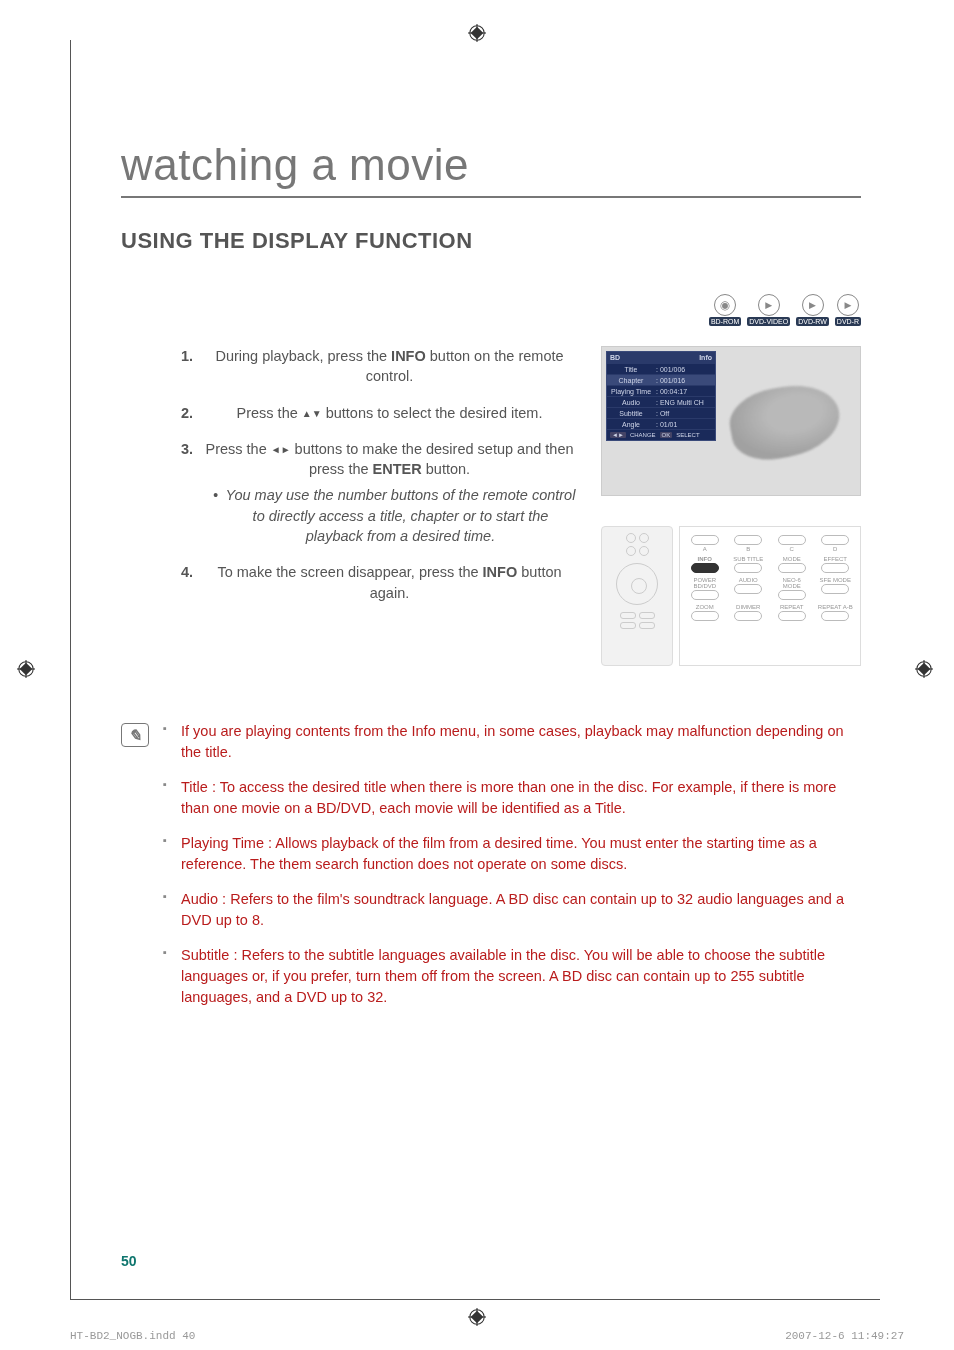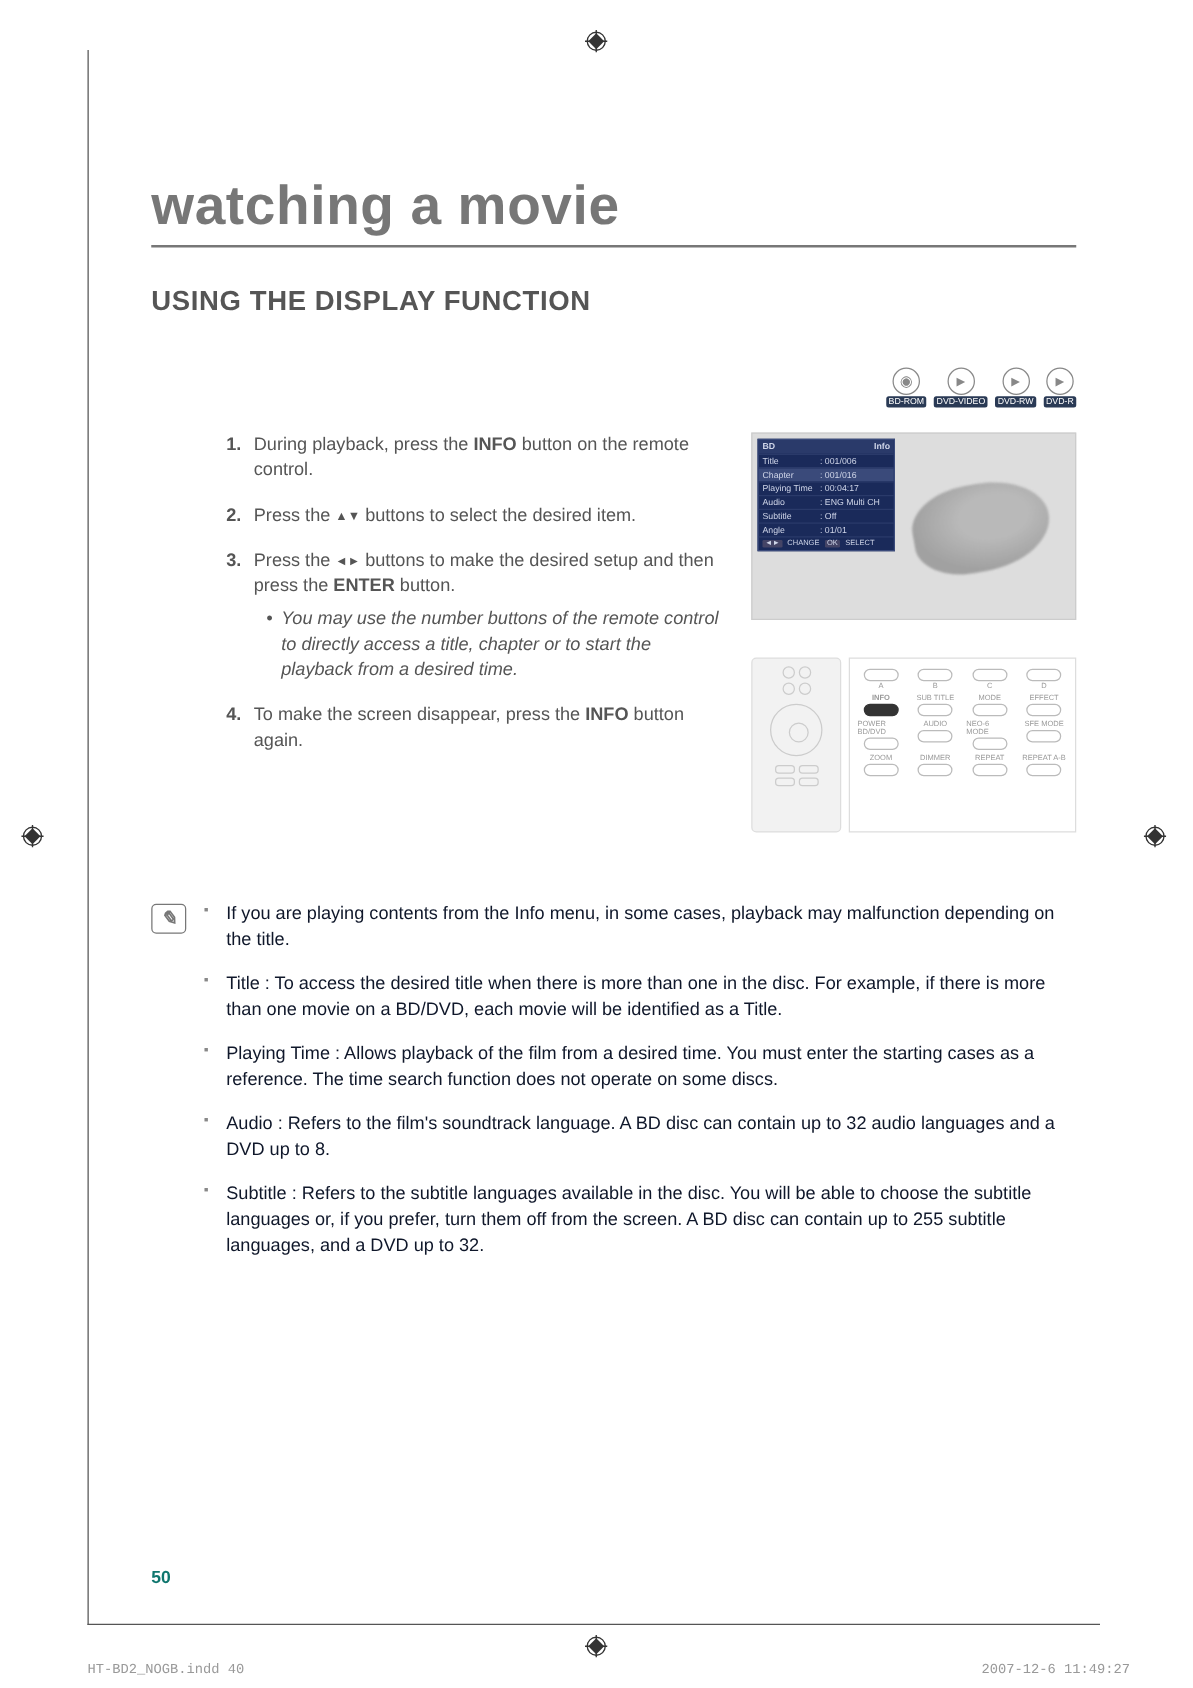--- a/index.html
+++ b/index.html
@@ -28,21 +28,21 @@
     width: 18px;
     height: 18px;
   }
   .reg-mark svg { width: 100%; height: 100%; }
   .reg-top { left: 468px; top: 24px; }
   .reg-left { left: 17px; top: 660px; }
   .reg-right { left: 915px; top: 660px; }
   .reg-bottom { left: 468px; top: 1308px; }
   h1.chapter {
     font-size: 44px;
-    font-weight: 700;
+    font-weight: 400;
     color: #777;
     margin: 100px 0 10px 0;
     padding-bottom: 6px;
     border-bottom: 2px solid #777;
     letter-spacing: 0.5px;
     font-family: Arial, sans-serif;
     text-decoration: none;
     width: 740px;
   }
   h2.section {
@@ -85,20 +85,21 @@
     color: #fff;
     font-size: 7px;
     padding: 1px 2px;
     border-radius: 2px;
     white-space: nowrap;
   }
   .body-cols {
     display: flex;
     gap: 25px;
     width: 740px;
+    text-align: center;
   }
   .steps {
     flex: 1;
     padding-left: 60px;
   }
   ol.steps-list {
     list-style: none;
     padding: 0;
     margin: 0;
     counter-reset: step;
@@ -281,21 +282,21 @@
     padding: 0;
     margin: 0;
     flex: 1;
   }
   ul.notes > li {
     position: relative;
     padding-left: 18px;
     margin-bottom: 14px;
     line-height: 1.45;
     font-size: 14.5px;
-    color: #0f172a;
+    color: #b91c1c;
   }
   ul.notes > li::before {
     content: "▪";
     position: absolute;
     left: 0;
     top: 0;
     color: #888;
     font-size: 11px;
   }
   .page-number {
@@ -526,21 +527,21 @@
         </div>
       </div>
     </div>
   </div>
 
   <div class="notes-block">
     <div class="note-icon">✎</div>
     <ul class="notes">
       <li>If you are playing contents from the Info menu, in some cases, playback may malfunction depending on the title.</li>
       <li>Title : To access the desired title when there is more than one in the disc. For example, if there is more than one movie on a BD/DVD, each movie will be identified as a Title.</li>
-      <li>Playing Time : Allows playback of the film from a desired time. You must enter the starting cases as a reference. The time search function does not operate on some discs.</li>
+      <li>Playing Time : Allows playback of the film from a desired time. You must enter the starting time as a reference. The them search function does not operate on some discs.</li>
       <li>Audio : Refers to the film's soundtrack language. A BD disc can contain up to 32 audio languages and a DVD up to 8.</li>
       <li>Subtitle : Refers to the subtitle languages available in the disc. You will be able to choose the subtitle languages or, if you prefer, turn them off from the screen. A BD disc can contain up to 255 subtitle languages, and a DVD up to 32.</li>
     </ul>
   </div>
 
   <div class="page-number">50</div>
 </div>
 
 <div class="footer-meta">
   <span>HT-BD2_NOGB.indd   40</span>

